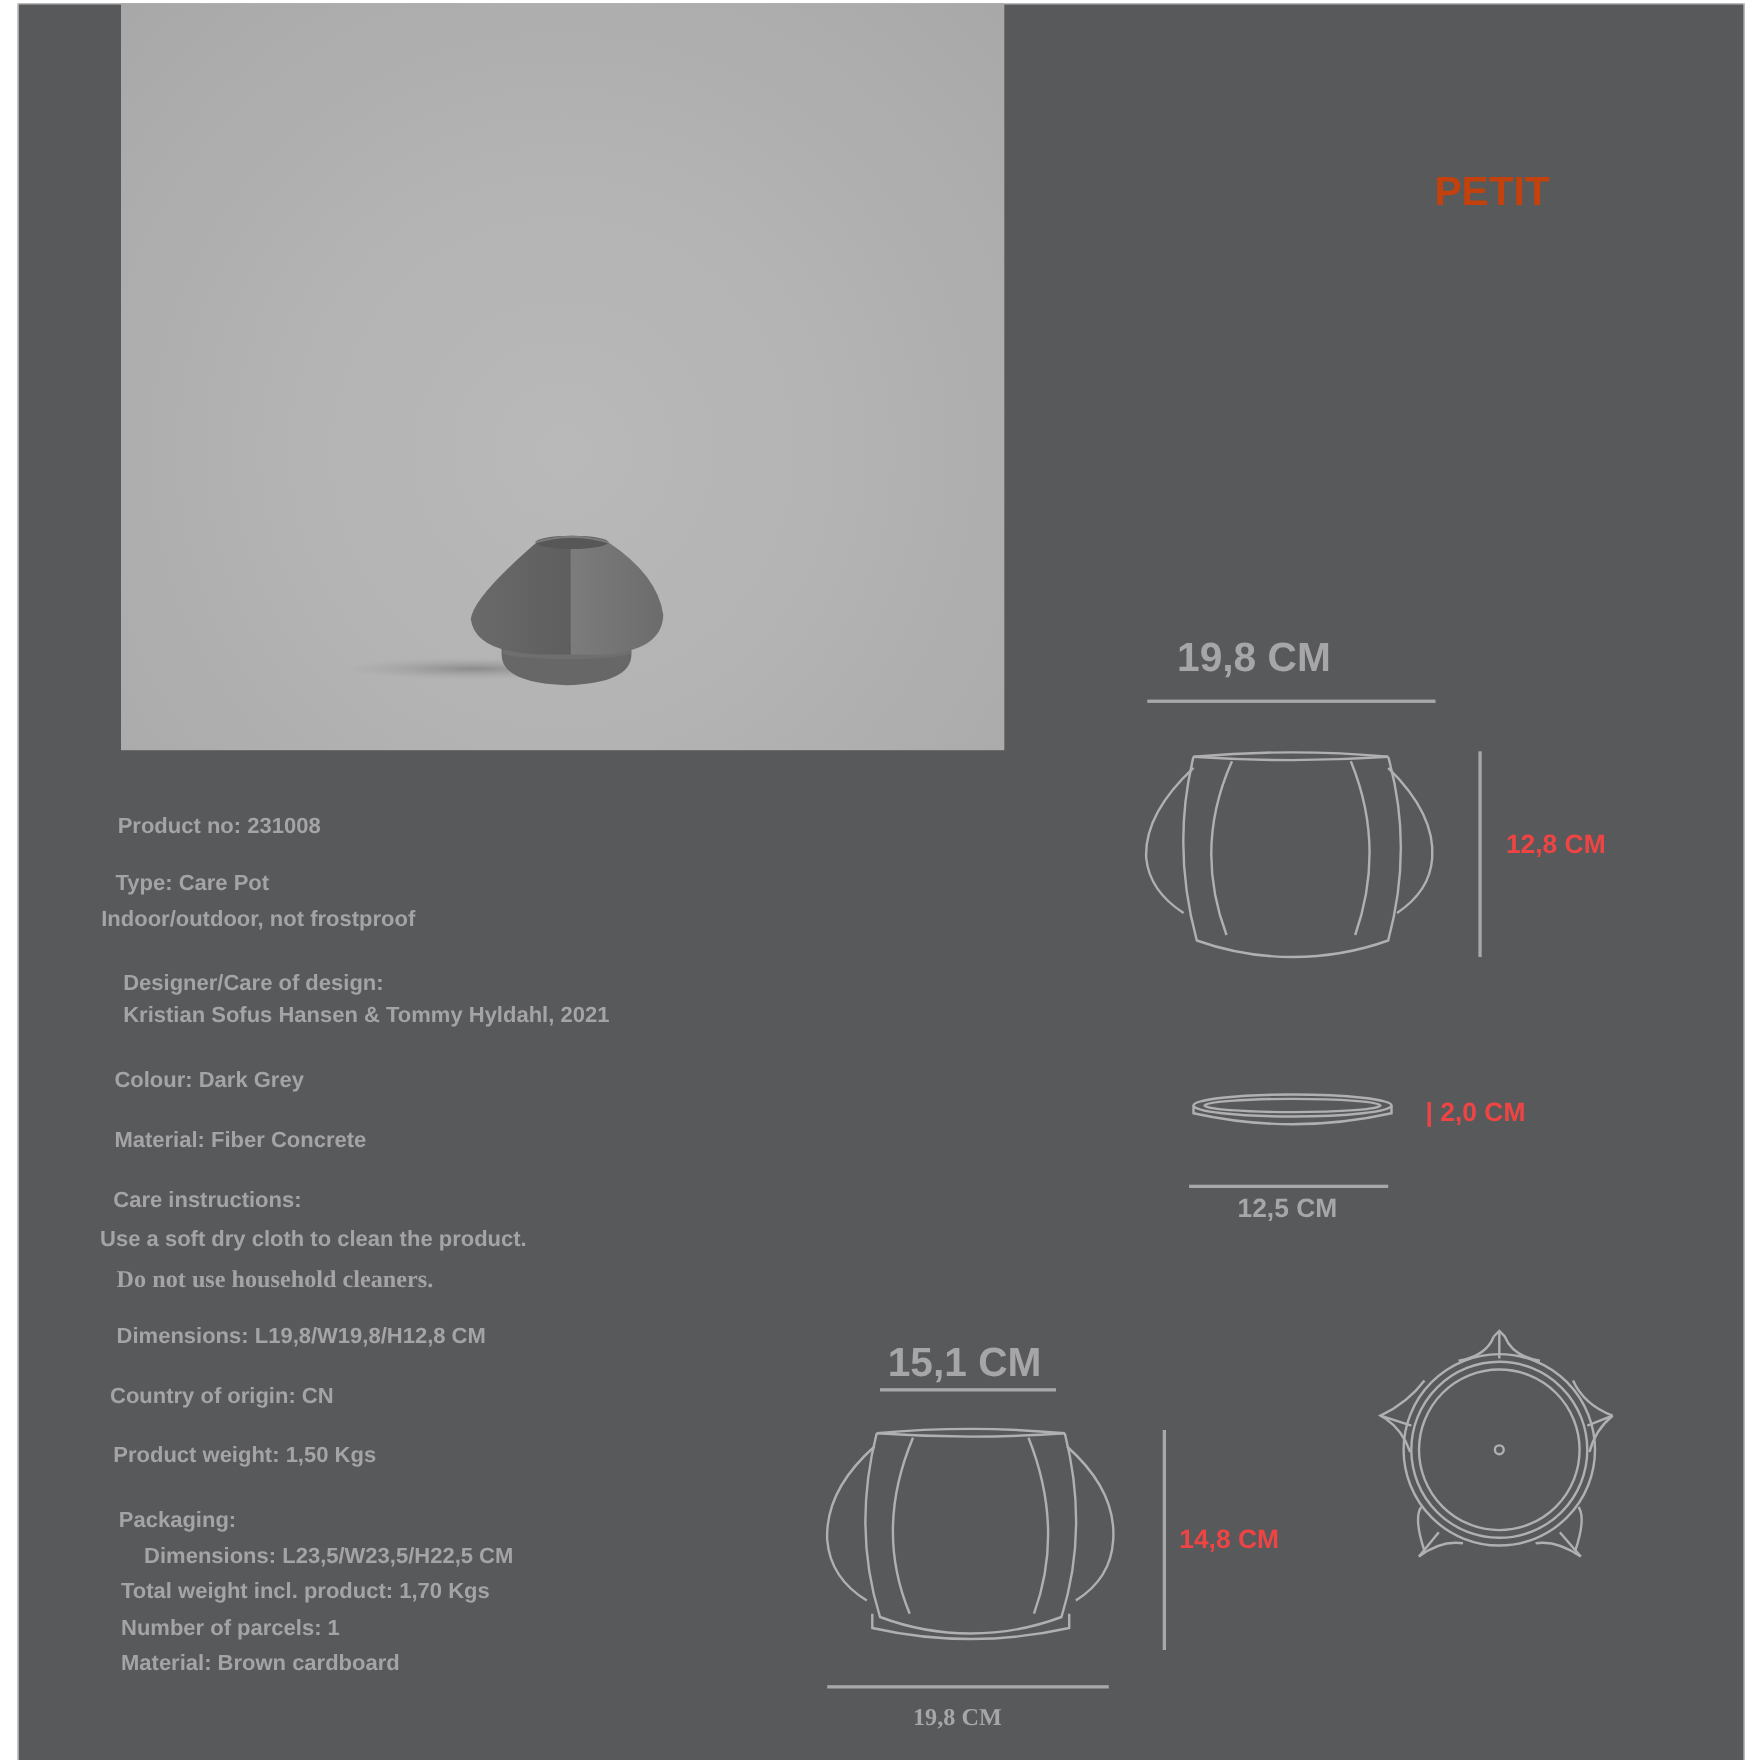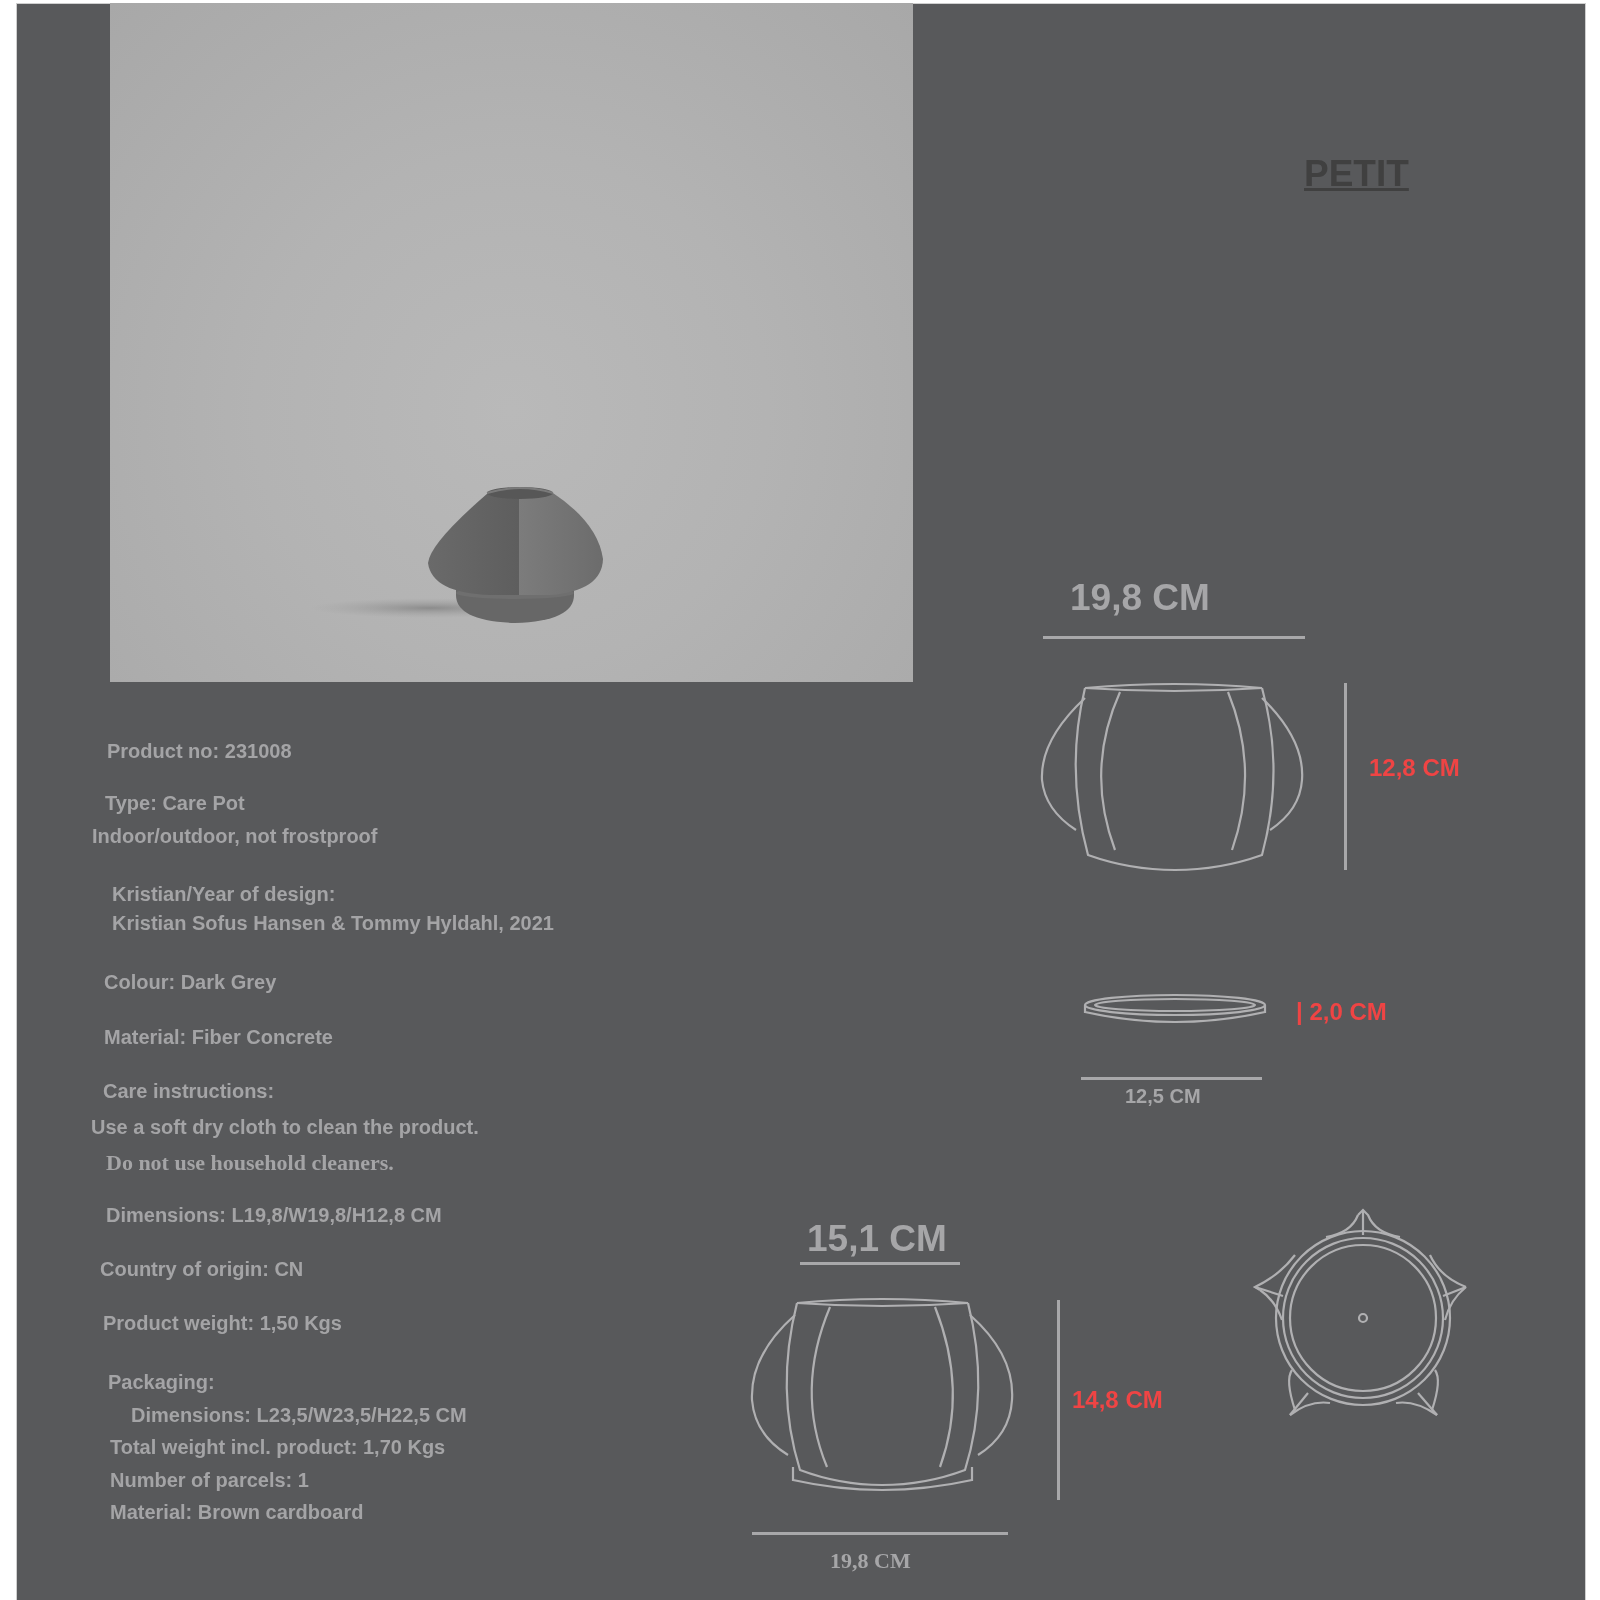--- a/index.html
+++ b/index.html
@@ -5,22 +5,22 @@
   html, body { margin: 0; padding: 0; background: #ffffff; }
   body { width: 1600px; height: 1600px; position: relative; overflow: hidden; font-family: "Liberation Sans", sans-serif; }
   .sheet { position: absolute; left: 16px; top: 3px; width: 1568px; height: 1597px; background: #58595b; border-left: 1px solid #cfcfcf; border-right: 1px solid #cfcfcf; border-top: 1px solid #cfcfcf; }
   .photo { position: absolute; left: 110px; top: 3px; width: 803px; height: 679px;
     background: radial-gradient(ellipse at 50% 60%, #b9b9b9 0%, #b3b3b3 45%, #a8a8a8 100%);
     overflow: hidden; }
   .photo svg { position: absolute; left: 0; top: 0; }
   .txt { position: absolute; color: #a4a4a6; font-weight: bold; white-space: nowrap; font-family: "Liberation Sans", sans-serif; }
   .t24 { font-size: 20px; }
   .t22 { font-size: 22px; font-family: Liberation Serif, serif; }
-  .t20 { font-size: 20px; text-align: center; }
-  .title { font-size: 37px; color: #404040; text-decoration: underline; }
+  .t20 { font-size: 24px; text-align: center; }
+  .title { font-size: 37px; color: #c2410c; }
   .dim-big { font-size: 37px; color: #a6a6a8; }
   .dim-med { font-size: 24px; color: #ef4444; }
   .line { position: absolute; background: #a8a8aa; }
   .drawing { position: absolute; }
 </style>
 </head>
 <body>
 
 <div class="sheet"></div>
 
@@ -52,21 +52,21 @@
     <ellipse cx="410" cy="490" rx="33" ry="6" fill="#575757"></ellipse>
     <path d="M377 490 Q410 480 443 490" stroke="#7a7a7a" stroke-width="2" fill="none"></path>
   </svg>
 </div>
 
 <div class="txt title" style="left:1304px; top:153px;">PETIT</div>
 
 <div class="txt t24" style="left:107px; top:740px;">Product no: 231008</div>
 <div class="txt t24" style="left:105px; top:792px;">Type: Care Pot</div>
 <div class="txt t24" style="left:92px; top:825px;">Indoor/outdoor, not frostproof</div>
-<div class="txt t24" style="left:112px; top:883px;">Kristian/Year of design:</div>
+<div class="txt t24" style="left:112px; top:883px;">Designer/Care of design:</div>
 <div class="txt t24" style="left:112px; top:912px;">Kristian Sofus Hansen &amp; Tommy Hyldahl, 2021</div>
 <div class="txt t24" style="left:104px; top:971px;">Colour: Dark Grey</div>
 <div class="txt t24" style="left:104px; top:1026px;">Material: Fiber Concrete</div>
 <div class="txt t24" style="left:103px; top:1080px;">Care instructions:</div>
 <div class="txt t24" style="left:91px; top:1116px;">Use a soft dry cloth to clean the product.</div>
 <div class="txt t22" style="left:106px; top:1150px;">Do not use household cleaners.</div>
 <div class="txt t24" style="left:106px; top:1204px;">Dimensions: L19,8/W19,8/H12,8 CM</div>
 <div class="txt t24" style="left:100px; top:1258px;">Country of origin: CN</div>
 <div class="txt t24" style="left:103px; top:1312px;">Product weight: 1,50 Kgs</div>
 <div class="txt t24" style="left:108px; top:1371px;">Packaging:</div>

